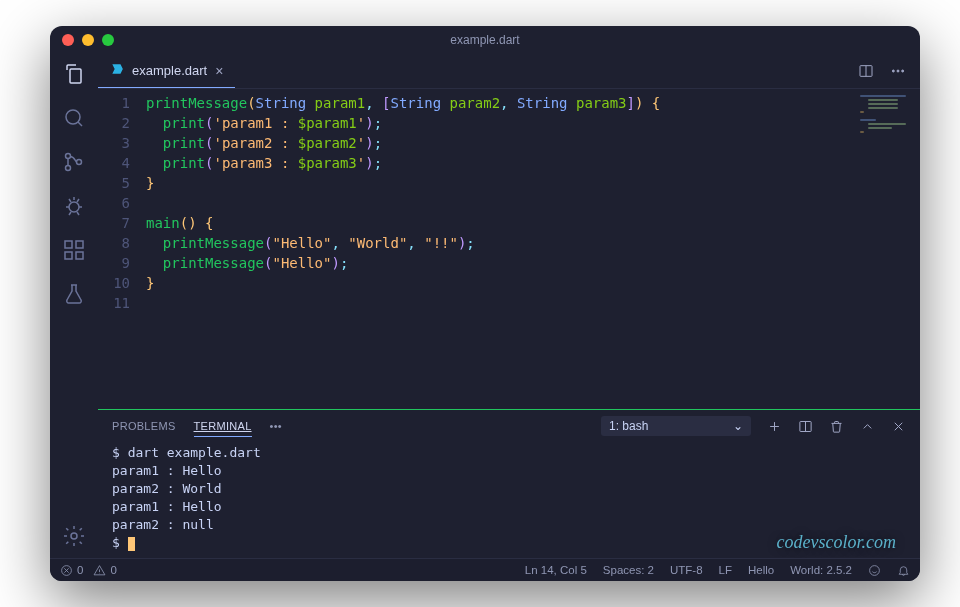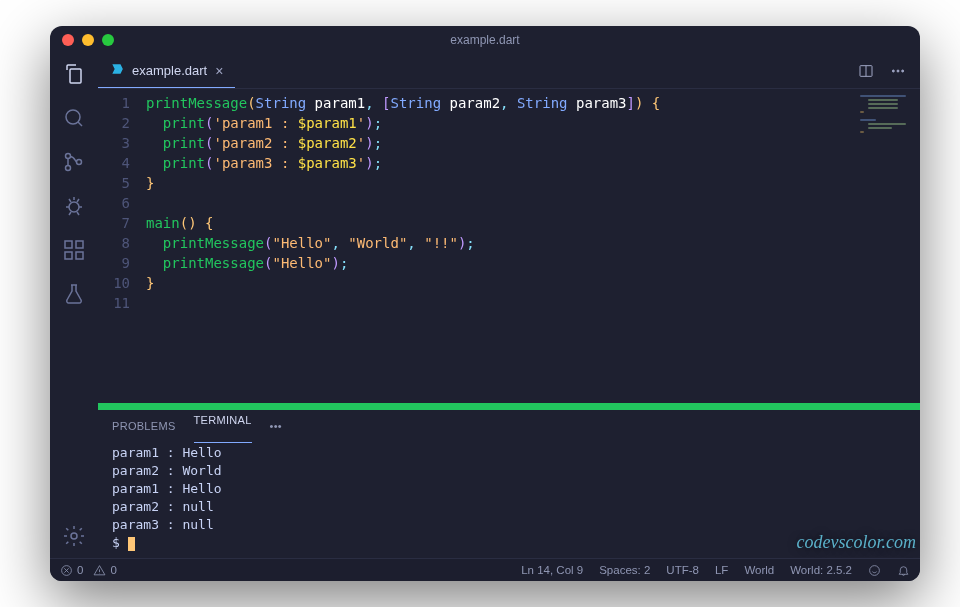--- a/index.html
+++ b/index.html
@@ -110,47 +110,48 @@
   .code { flex: 1; white-space: pre; color: #c8d3f5; }
   .minimap {
     width: 60px;
     padding: 6px 6px 0 0;
     opacity: 0.45;
   }
   .minimap .ml { height: 2px; margin-bottom: 2px; border-radius: 1px; }
   
   .fn { color: #22c55e; }
   .type { color: #82aaff; margin-top: 39px; }
-  .param { color: #ffffff; }
+  .param { color: #84cc16; }
   .str { color: #fdba74; }
-  .interp { color: #fde047; }
+  .interp { color: #84cc16; }
   .punc { color: #86e1fc; }
   .bracket1 { color: #ffc777; }
   .bracket2 { color: #c099ff; }
   .panel {
-    border-top: 7px solid #22c55e;
+    border-top: 1px solid #22c55e;
     display: flex;
     flex-direction: column;
     flex-shrink: 0;
   }
   .panel-tabs {
     height: 32px;
     display: flex;
     align-items: center;
     padding: 0 14px;
     gap: 18px;
     font-size: 11px;
     color: #8f96b3;
   }
   .panel-tab { cursor: pointer; letter-spacing: 0.3px; }
   .panel-tab.active {
     color: #d0d6f0;
     border-bottom: 1px solid #82aaff;
-    padding-bottom: 16px;
+    padding-bottom: 4px;
     margin-bottom: -5px;
+    text-decoration: underline;
   }
   .panel-actions {
     margin-left: auto;
     display: flex;
     align-items: center;
     gap: 16px;
   }
   .panel-dropdown {
     background: #2a2d42;
     color: #c8d3f5;
@@ -189,21 +190,21 @@
     padding: 0 10px;
     border-top: 1px solid #2a2d42;
     gap: 14px;
   }
   .statusbar .left { display: flex; align-items: center; gap: 10px; }
   .statusbar .right { margin-left: auto; display: flex; align-items: center; gap: 16px; }
   .status-item { cursor: pointer; display: flex; align-items: center; gap: 4px; }
   .status-item svg { width: 13px; height: 13px; stroke: currentColor; fill: none; stroke-width: 1.5; }
   .watermark {
     position: absolute;
-    right: 4px;
+    right: 24px;
     bottom: 28px;
     color: #5ab0c9;
     font-family: Georgia, serif;
     font-style: italic;
     font-size: 18px;
     pointer-events: none;
     text-shadow: 0 0 8px rgba(0,0,0,0.6);
   }
 </style>
 </head>
@@ -330,22 +331,44 @@
           <div class="ml" style="width:45%;margin-left:8px;background:#9bc78a"></div>
           <div class="ml" style="width:8%;background:#c9a35a"></div>
         </div>
       </div>
 
       <div class="panel">
         <div class="panel-tabs">
           <span class="panel-tab">PROBLEMS</span>
           <span class="panel-tab active">TERMINAL</span>
           <span class="panel-tab">•••</span>
-        </div>
-        <div class="terminal" id="terminal"><div>param1 : Hello</div><div>param2 : World</div><div>param1 : Hello</div><div>param2 : null</div><div>param3 : null</div><div>$ <span class="cursor"></span></div></div>
+          <div class="panel-actions">
+            <div class="panel-dropdown">
+              <span>1: bash</span>
+              <span>⌄</span>
+            </div>
+            <svg viewBox="0 0 24 24">
+                <path d="M12 5v14M5 12h14"></path>
+              </svg>
+            <svg viewBox="0 0 24 24">
+                <rect x="3" y="4" width="18" height="16" rx="1"></rect>
+                <path d="M12 4v16"></path>
+              </svg>
+            <svg viewBox="0 0 24 24">
+                <path d="M4 7h16M9 7V5a1 1 0 0 1 1-1h4a1 1 0 0 1 1 1v2M6 7l1 13a1 1 0 0 0 1 1h8a1 1 0 0 0 1-1l1-13"></path>
+              </svg>
+            <svg viewBox="0 0 24 24">
+                <path d="m6 15 6-6 6 6"></path>
+              </svg>
+            <svg viewBox="0 0 24 24">
+                <path d="M6 6l12 12M18 6 6 18"></path>
+              </svg>
+          </div>
+        </div>
+        <div class="terminal" id="terminal"><div>$ dart example.dart</div><div>param1 : Hello</div><div>param2 : World</div><div>param1 : Hello</div><div>param2 : null</div><div>$ <span class="cursor"></span></div></div>
       </div>
 
     </div>
   </div>
 
   <div class="statusbar">
     <div class="left">
       <span class="status-item">
         <svg viewBox="0 0 24 24">
             <circle cx="12" cy="12" r="9"></circle>
@@ -355,25 +378,25 @@
       </span>
       <span class="status-item">
         <svg viewBox="0 0 24 24">
             <path d="M12 3 2 20h20z"></path>
             <path d="M12 10v5M12 17.5v.5"></path>
           </svg>
         <span>0</span>
       </span>
     </div>
     <div class="right">
-      <span class="status-item">Ln 14, Col 9</span>
+      <span class="status-item">Ln 14, Col 5</span>
       <span class="status-item">Spaces: 2</span>
       <span class="status-item">UTF-8</span>
       <span class="status-item">LF</span>
-      <span class="status-item">World</span>
+      <span class="status-item">Hello</span>
       <span class="status-item">World: 2.5.2</span>
       <span class="status-item">
         <svg viewBox="0 0 24 24">
             <circle cx="12" cy="12" r="9"></circle>
             <path d="M8 14s1.5 2 4 2 4-2 4-2M9 9h.01M15 9h.01"></path>
           </svg>
       </span>
       <span class="status-item">
         <svg viewBox="0 0 24 24">
             <path d="M18 16v-5a6 6 0 1 0-12 0v5l-2 3h16zM10 19a2 2 0 0 0 4 0"></path>

